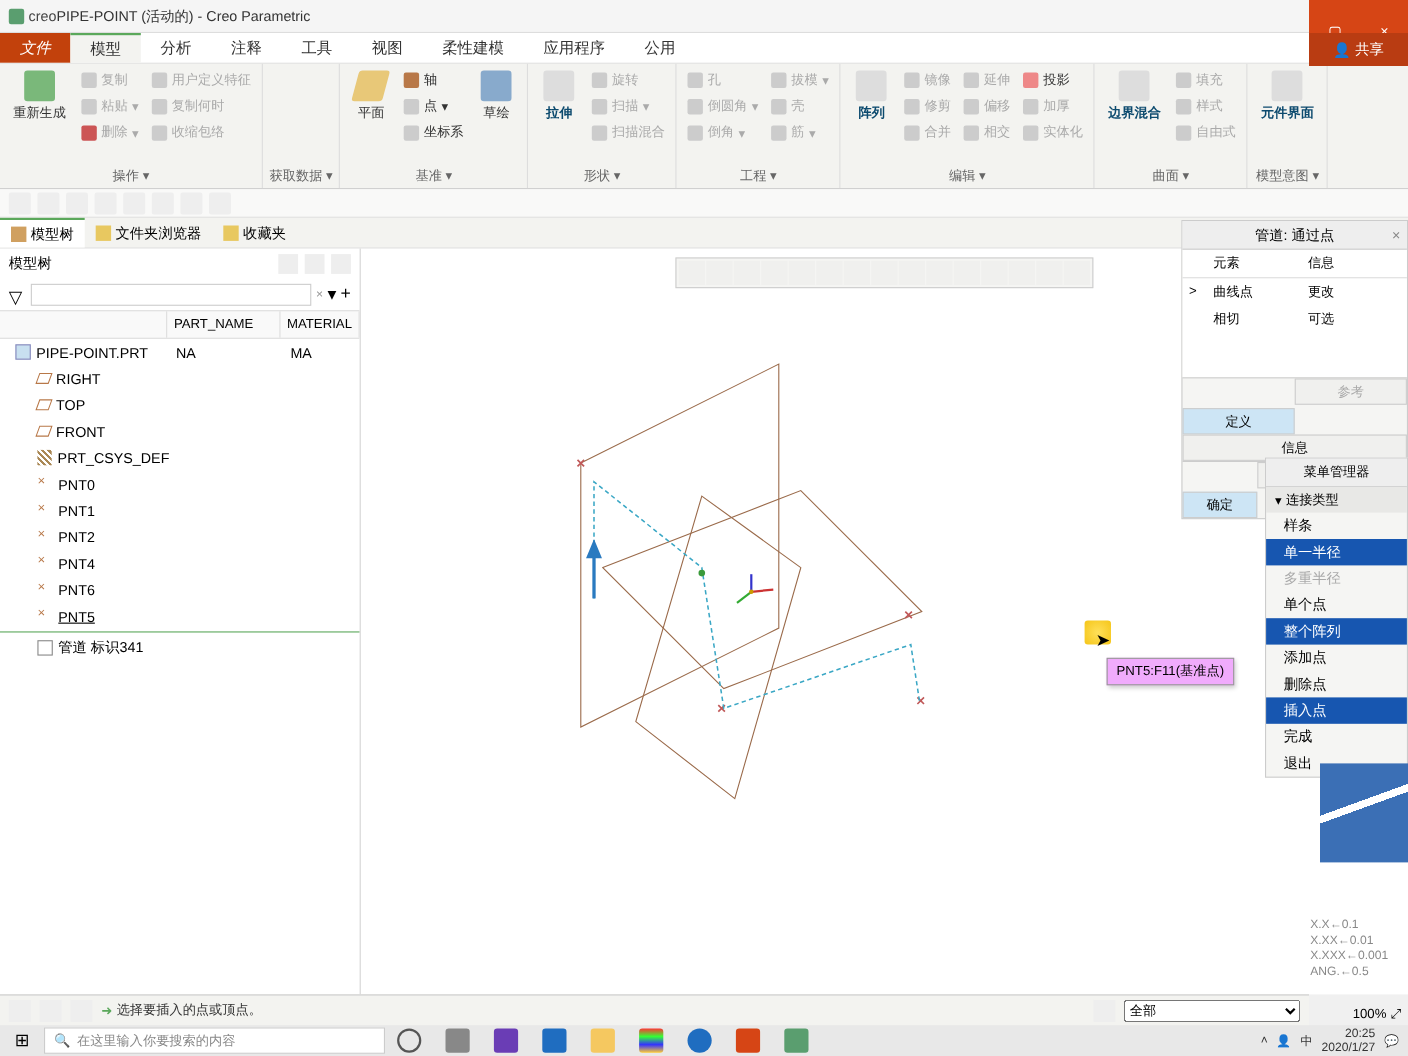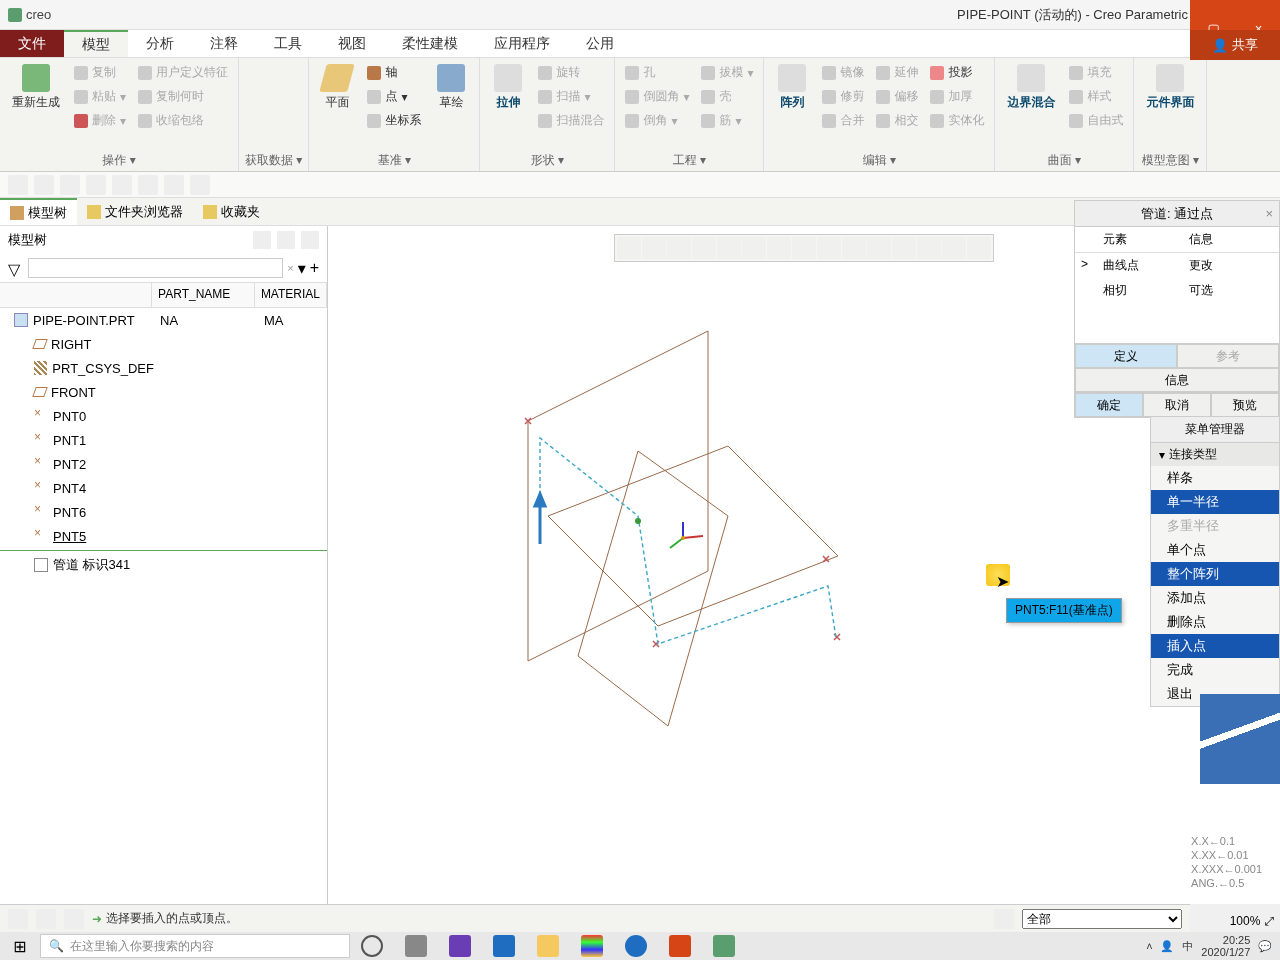--- a/index.html
+++ b/index.html
@@ -2,27 +2,27 @@
 <html><head>
 <meta charset="utf-8">
 <style>
 * { margin: 0; padding: 0; box-sizing: border-box; font-family: "Microsoft YaHei", sans-serif; }
 body { background: #f0f0f0; overflow: hidden; width: 1280px; height: 960px; position: relative; }
 
 
 .titlebar { height: 30px; background: #f5f5f5; display: flex; align-items: center; padding: 0 8px; border-bottom: 1px solid #ddd; }
 .titlebar .logo { display: flex; align-items: center; gap: 4px; font-size: 13px; color: #444; }
 .titlebar .logo-icon { width: 14px; height: 14px; background: #5a9e6f; border-radius: 2px; }
-.titlebar .title { flex: 1; text-align: right; font-size: 13px; color: #333; }
+.titlebar .title { flex: 1; text-align: left; font-size: 13px; color: #333; }
 .titlebar .winbtn { width: 28px; height: 22px; display: flex; align-items: center; justify-content: center; color: #555; cursor: pointer; }
 
 
 .ribbon-tabs { height: 28px; background: #fff; display: flex; align-items: stretch; border-bottom: 1px solid #ddd; padding-left: 0; }
 .ribbon-tab { padding: 0 18px; display: flex; align-items: center; font-size: 14px; color: #333; cursor: pointer; }
-.ribbon-tab.file { background: #7f1d1d; color: #fff; }
+.ribbon-tab.file { background: #c2410c; color: #fff; font-style: italic; }
 .ribbon-tab.active { background: #f3f3f0; border-top: 2px solid #5ba85b; }
 .ribbon-right { margin-left: auto; display: flex; align-items: center; gap: 8px; padding-right: 8px; }
 .ribbon-right span { font-size: 14px; color: #555; }
 
 
 .ribbon { height: 114px; background: #f3f3f0; display: flex; border-bottom: 1px solid #ccc; }
 .ribbon-group { border-right: 1px solid #ddd; display: flex; flex-direction: column; padding: 4px 6px 2px; }
 .ribbon-group-body { flex: 1; display: flex; gap: 4px; align-items: flex-start; }
 .ribbon-group-label { text-align: center; font-size: 12px; color: #666; padding-top: 2px; }
 .rbtn { display: flex; flex-direction: column; align-items: center; justify-content: center; padding: 2px 6px; font-size: 12px; color: #333; cursor: pointer; min-width: 44px; }
@@ -69,35 +69,35 @@
 .ticon.feat { background: #fff; border: 1px solid #888; }
 .tree-row.sel .c0 span:last-child { text-decoration: underline; }
 .tree-hr { border-top: 1px solid #5ba85b; margin: 2px 0; }
 
 
 .canvas { flex: 1; background: #fff; position: relative; }
 .view-toolbar { position: absolute; top: 8px; left: 50%; transform: translateX(-50%); display: flex; background: #f5f5f3; border: 1px solid #ccc; padding: 2px; gap: 1px; }
 .vtbtn { width: 24px; height: 22px; background: #f0f0ee; cursor: pointer; border: 1px solid transparent; }
 .cursor-hl { position: absolute; top: 338px; left: 658px; width: 24px; height: 22px; background: radial-gradient(circle,#ffe05a,#f5c518); border-radius: 3px; }
 .cursor-arrow { position: absolute; top: 346px; left: 668px; font-size: 16px; color: #000; }
-.tooltip { position: absolute; top: 372px; left: 678px; background: #0ea5e9; border: 1px solid #999; padding: 3px 8px; font-size: 12px; box-shadow: 2px 2px 4px rgba(0,0,0,0.2); }
+.tooltip { position: absolute; top: 372px; left: 678px; background: #f0abfc; border: 1px solid #999; padding: 3px 8px; font-size: 12px; box-shadow: 2px 2px 4px rgba(0,0,0,0.2); }
 .readout { position: absolute; bottom: 14px; right: 18px; font-size: 11px; color: #888; text-align: left; line-height: 14px; font-family: monospace; }
 
 
 .panel-pipe { position: absolute; top: 200px; right: 0; width: 206px; background: #f5f5f3; border: 1px solid #ccc; }
 .panel-title { height: 26px; display: flex; align-items: center; justify-content: center; font-size: 13px; background: #eee; border-bottom: 1px solid #ccc; position: relative; }
 .panel-title .close { position: absolute; right: 6px; cursor: pointer; color: #888; }
 .panel-table { background: #fff; }
 .panel-table .hdr { display: flex; font-size: 12px; border-bottom: 1px solid #ddd; }
 .panel-table .hdr div, .panel-table .row div { padding: 4px 6px; }
 .panel-table .row { display: flex; font-size: 12px; }
 .pt-c0 { width: 22px; } .pt-c1 { width: 86px; } .pt-c2 { flex: 1; }
 .panel-btns { display: flex; flex-wrap: wrap; border-top: 1px solid #ccc; }
 .panel-btns button { width: 50%; height: 24px; font-size: 12px; background: #f0f0ee; border: 1px solid #ccc; cursor: pointer; }
-.panel-btns button.active { background: #cde5f5; }
+.panel-btns button.active { background: #cde5f5; margin-top: 27px; }
 
 .panel-menu { position: absolute; top: 416px; right: 0; width: 130px; background: #f5f5f3; border: 1px solid #ccc; font-size: 13px; }
 .menu-hdr { background: #eee; padding: 4px 8px; font-size: 12px; text-align: center; border-bottom: 1px solid #ccc; }
 .menu-sub { background: #e8e8e6; padding: 3px 8px; font-size: 12px; display: flex; align-items: center; gap: 4px; }
 .menu-item { padding: 3px 16px; cursor: pointer; }
 .menu-item.sel { background: #1756b0; color: #fff; }
 .menu-item.dis { color: #aaa; }
 
 
 .ppt-edge { position: absolute; top: 0; right: 0; width: 90px; height: 56px; background: #d64515; display: flex; align-items: center; justify-content: space-around; color: #fff; font-size: 13px; }
@@ -410,30 +410,38 @@
         <div class="tree-row">
           <div class="c0 indent">
             <span class="ticon plane"></span>
             <span>RIGHT</span>
           </div>
           <div class="c1"></div>
           <div class="c2"></div>
         </div>
         <div class="tree-row">
           <div class="c0 indent">
+            <span class="ticon plane"></span>
+            <span>TOP</span>
+          </div>
+          <div class="c1"></div>
+          <div class="c2"></div>
+        </div>
+        <div class="tree-row">
+          <div class="c0 indent">
+            <span class="ticon plane"></span>
+            <span>FRONT</span>
+          </div>
+          <div class="c1"></div>
+          <div class="c2"></div>
+        </div>
+        <div class="tree-row">
+          <div class="c0 indent">
             <span class="ticon csys"></span>
             <span>PRT_CSYS_DEF</span>
-          </div>
-          <div class="c1"></div>
-          <div class="c2"></div>
-        </div>
-        <div class="tree-row">
-          <div class="c0 indent">
-            <span class="ticon plane"></span>
-            <span>FRONT</span>
           </div>
           <div class="c1"></div>
           <div class="c2"></div>
         </div>
         <div class="tree-row">
           <div class="c0 indent">
             <span class="ticon pnt"></span>
             <span>PNT0</span>
           </div>
           <div class="c1"></div>

